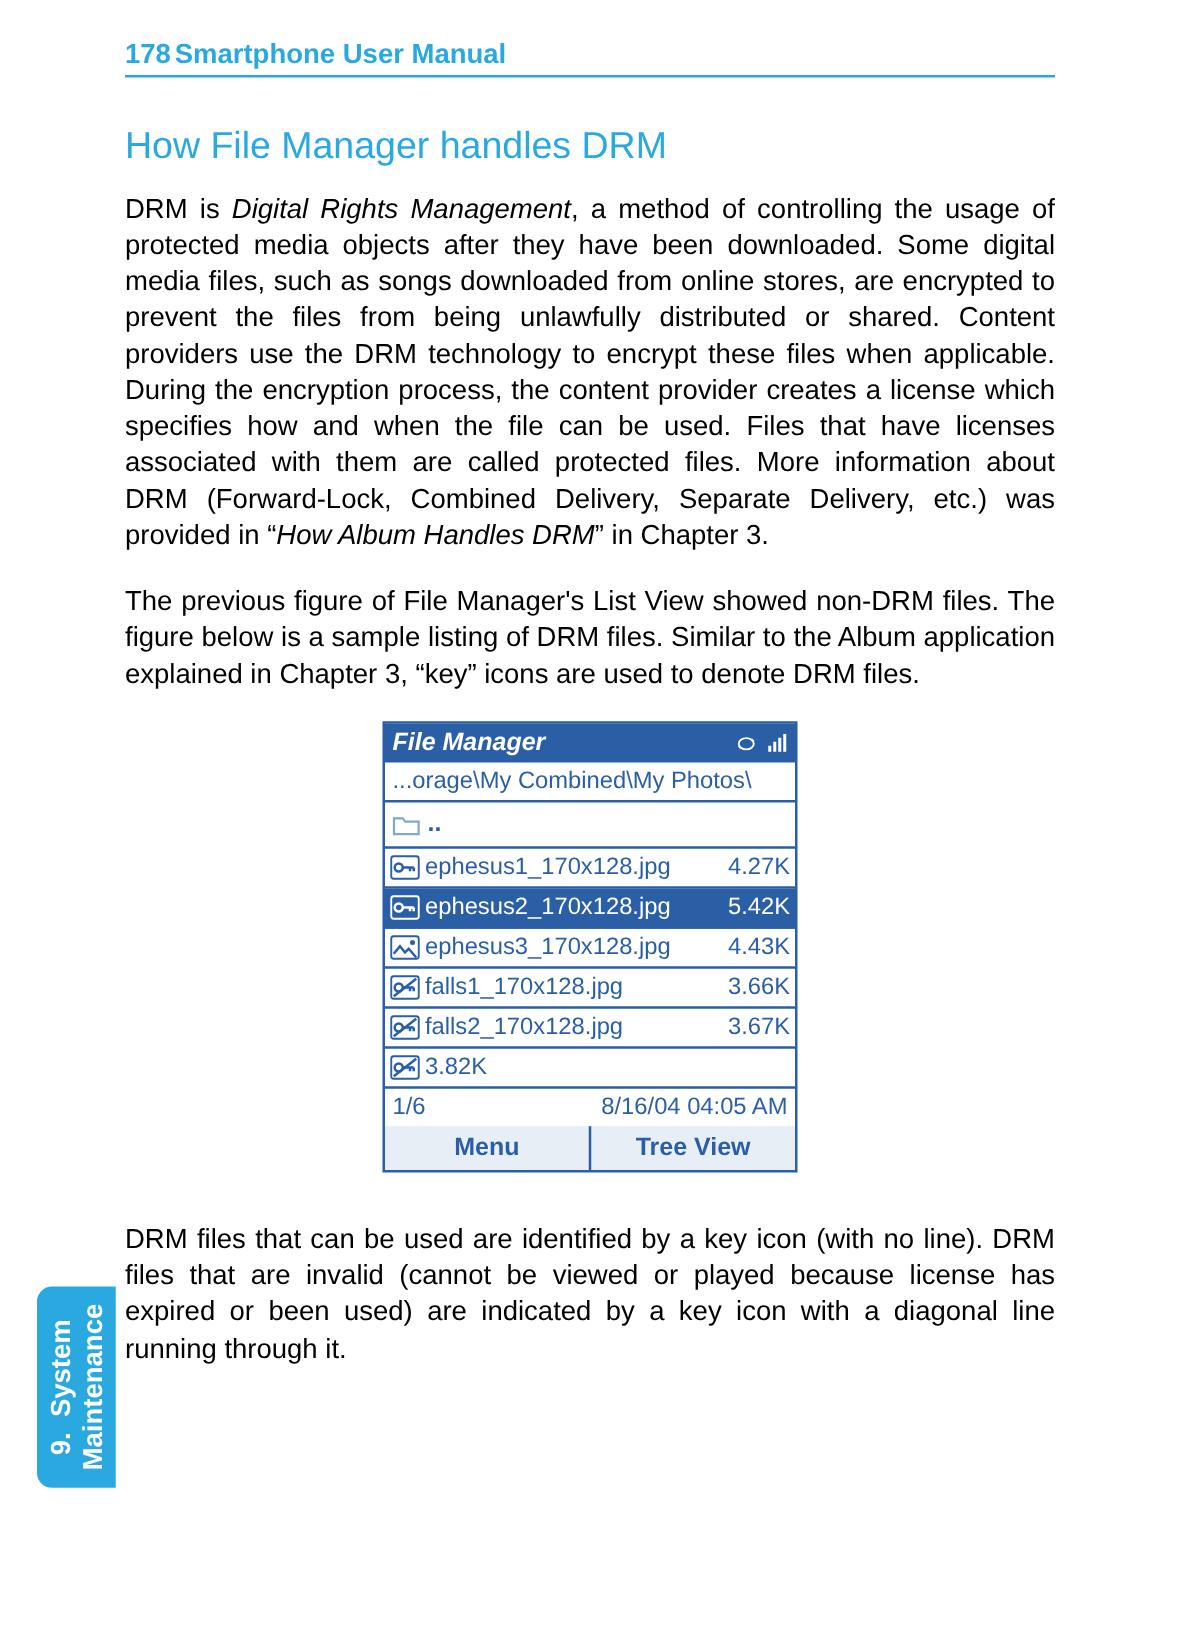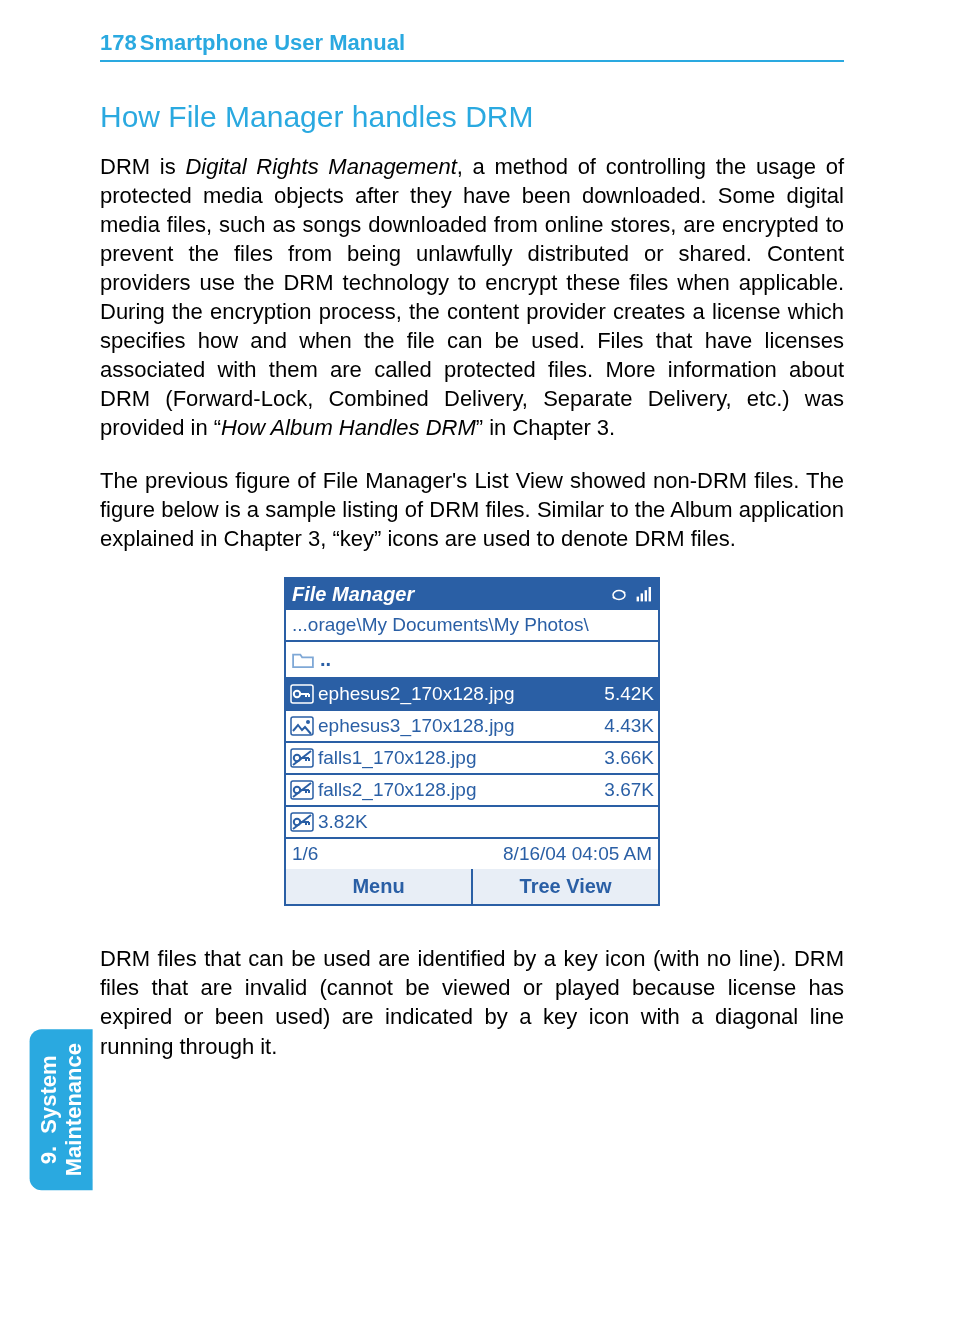--- a/index.html
+++ b/index.html
@@ -63,21 +63,21 @@
     text-align: center;
   }
 
   
   .fm-wrap {
     display: flex;
     justify-content: center;
     margin: 18px 0 38px 0;
   }
   .fm {
-    width: 376px;
+    width: 332px;
     border: 2px solid #2a5fa5;
     background: #fff;
     font-family: Tahoma, Arial, sans-serif;
     font-size: 20px;
     color: #2a5fa5;
   }
   .fm-titlebar {
     background: #2a5fa5;
     color: #fff;
     display: flex;
@@ -184,28 +184,37 @@
               <path d="M18 4l3 3-3 1z M6 16l-3-3 3-1z" fill="#fff"></path>
             </svg>
           <svg class="sig-icon" viewBox="0 0 20 20">
               <rect x="2" y="12" width="3" height="6" fill="#fff"></rect>
               <rect x="7" y="8" width="3" height="10" fill="#fff"></rect>
               <rect x="12" y="4" width="3" height="14" fill="#fff"></rect>
               <rect x="17" y="0" width="3" height="18" fill="#fff"></rect>
             </svg>
         </span>
       </div>
-      <div class="fm-path">...orage\My Documents\My Photos\</div>
+      <div class="fm-path">...orage\My Combined\My Photos\</div>
       <div class="fm-up">
         <svg class="folder-icon" viewBox="0 0 24 20">
             <path d="M1 4h8l2 3h12v11H1z" fill="none" stroke="#7fa8d6" stroke-width="2"></path>
           </svg>
         <span>..</span>
       </div>
       <div id="fm-rows">
+          <div class="fm-row">
+            <svg viewBox="0 0 24 20" class="file-icon">
+              <rect x="1" y="1" width="22" height="18" rx="2" fill="#fff" stroke="#2a5fa5" stroke-width="1.5"></rect>
+              <circle cx="7" cy="10" r="3.2" fill="none" stroke="#2a5fa5" stroke-width="2"></circle>
+              <path d="M10 10h9M16 10v3M19 10v3" stroke="#2a5fa5" stroke-width="2" fill="none"></path>
+            </svg>
+            <span class="fm-filename">ephesus1_170x128.jpg</span>
+            <span class="fm-size">4.27K</span>
+          </div>
           <div class="fm-row selected">
             <svg viewBox="0 0 24 20" class="file-icon">
               <rect x="1" y="1" width="22" height="18" rx="2" fill="#2a5fa5" stroke="#fff" stroke-width="1.5"></rect>
               <circle cx="7" cy="10" r="3.2" fill="none" stroke="#fff" stroke-width="2"></circle>
               <path d="M10 10h9M16 10v3M19 10v3" stroke="#fff" stroke-width="2" fill="none"></path>
             </svg>
             <span class="fm-filename">ephesus2_170x128.jpg</span>
             <span class="fm-size">5.42K</span>
           </div>
           <div class="fm-row">

